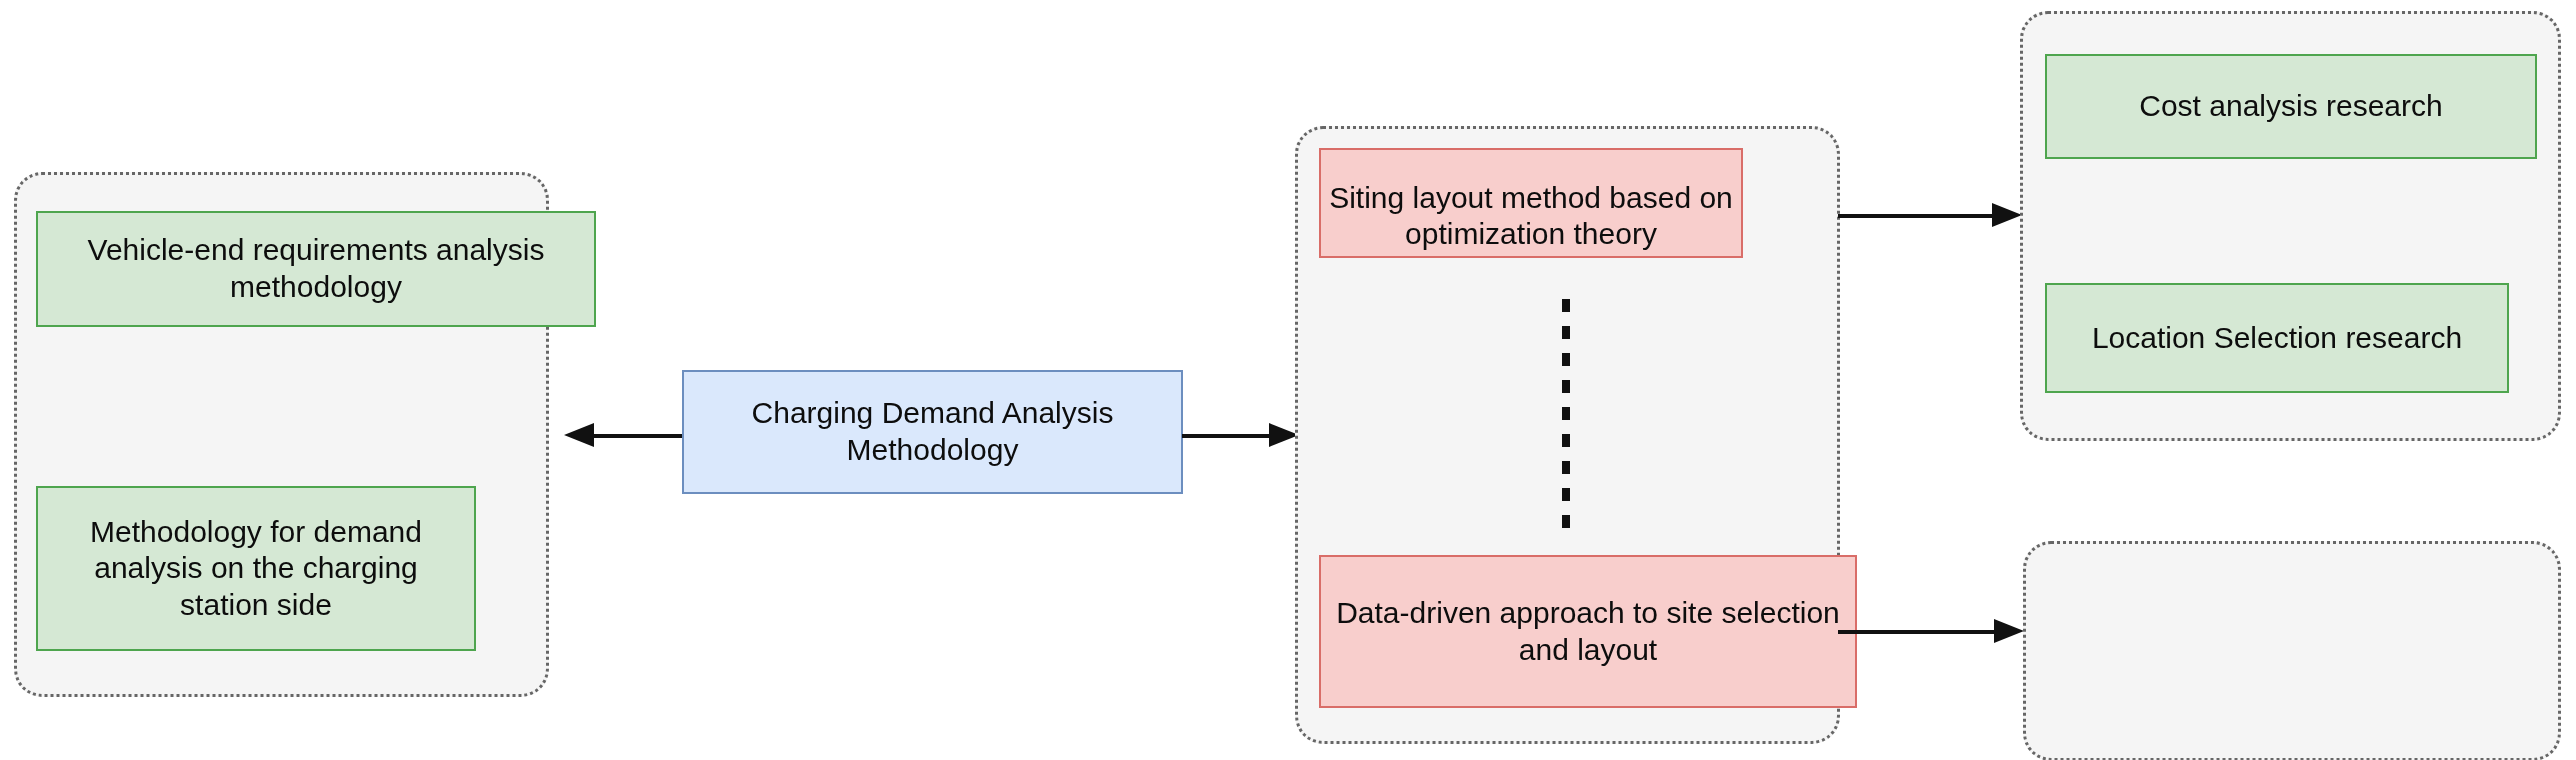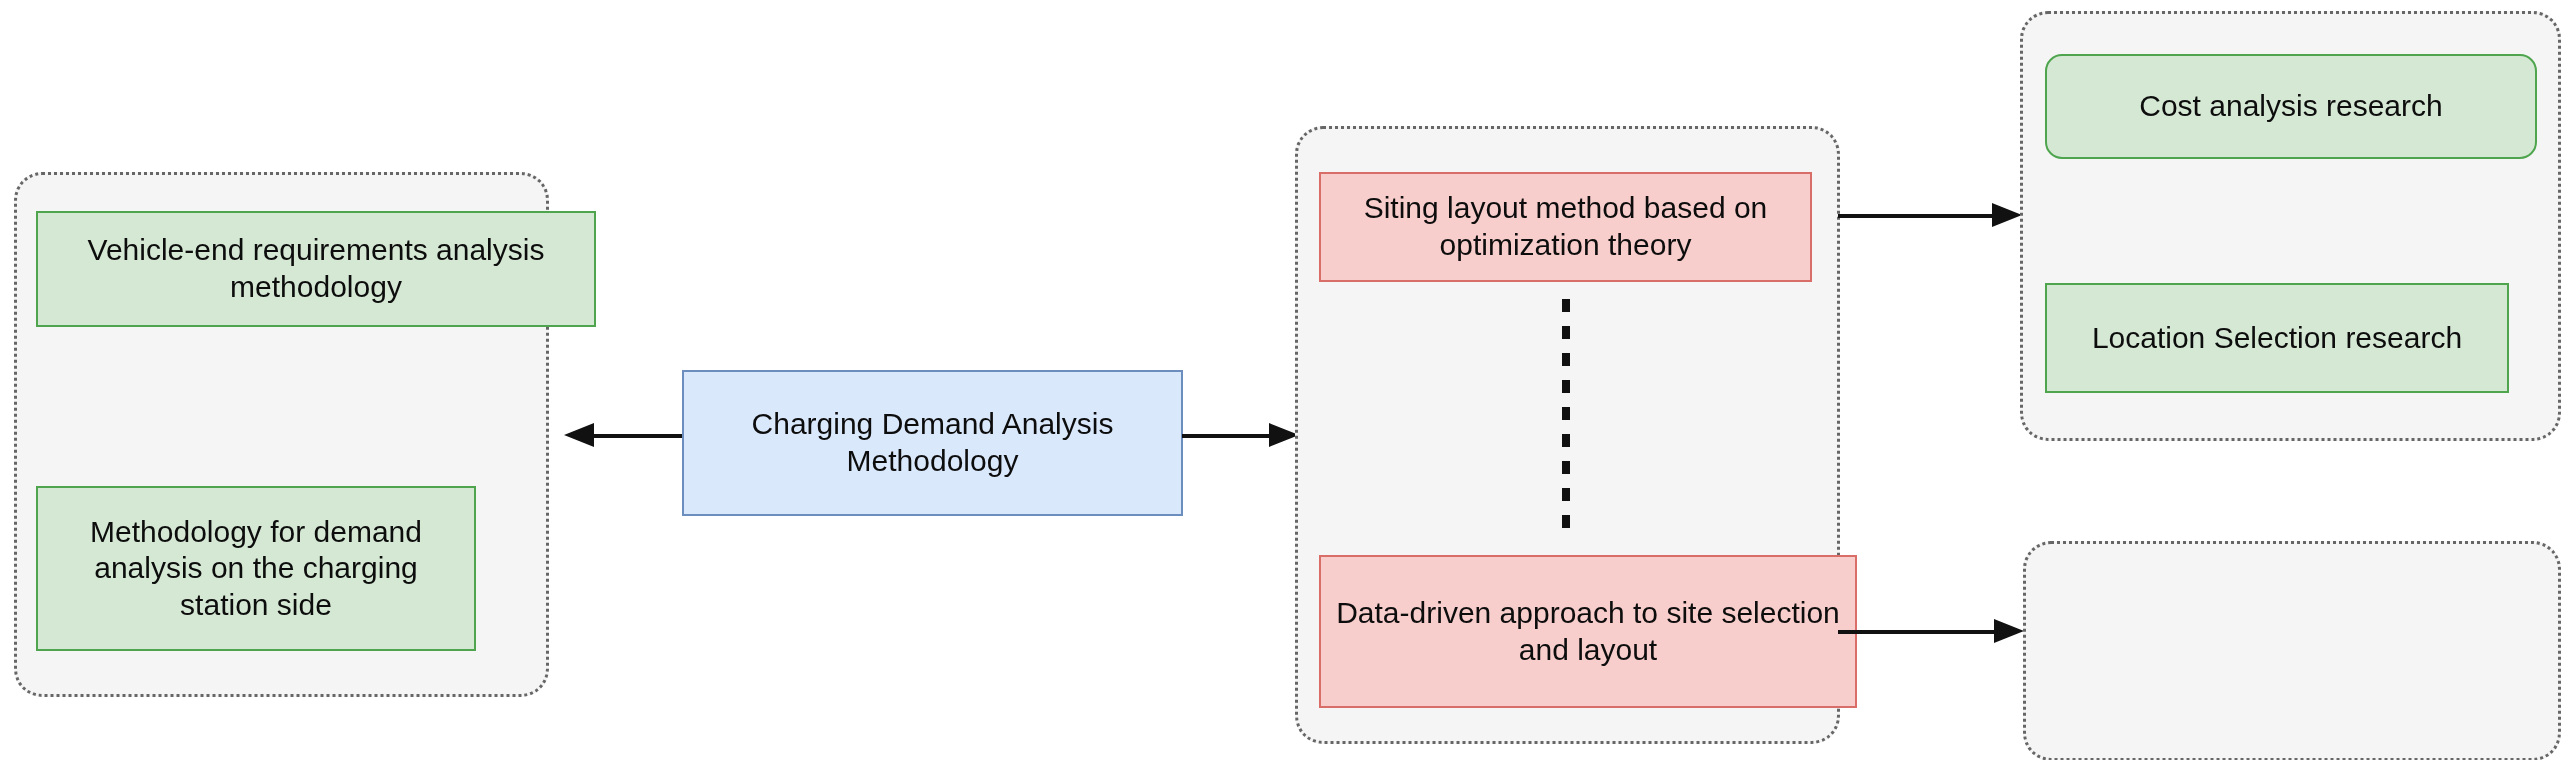--- a/index.html
+++ b/index.html
@@ -89,37 +89,37 @@
   <div class="group-box" style="left:14px; top:172px; width:535px; height:525px;"></div>
 
   <div class="node node-green" style="left:36px; top:211px; width:560px; height:116px;align-items:center;">
     <span>Vehicle-end requirements analysis methodology</span>
   </div>
 
   <div class="node node-green" style="left:36px; top:486px; width:440px; height:165px;">
     <span>Methodology for demand analysis on the charging station side</span>
   </div>
 
-  <div class="node node-blue" style="left:682px; top:370px; width:501px; height:146px;">
+  <div class="node node-blue" style="left:682px; top:370px; width:501px; height:124px;">
     <span>Charging Demand Analysis Methodology</span>
   </div>
 
   <div class="arrow left" style="left:564px; top:434px; width:118px;">
     <div class="shaft" style="left:30px; width:88px;"></div>
     <div class="head" style="left:0px;"></div>
   </div>
 
   <div class="arrow right" style="left:1182px; top:434px; width:116px;">
     <div class="shaft" style="left:0px; width:88px;"></div>
     <div class="head" style="left:87px;"></div>
   </div>
 
   <div class="group-box" style="left:1295px; top:126px; width:545px; height:618px;"></div>
 
-  <div class="node node-red" style="left:1319px; top:172px; width:493px; height:110px;">
+  <div class="node node-red" style="left:1319px; top:148px; width:424px; height:110px;align-items:flex-end;">
     <span>Siting layout method based on optimization theory</span>
   </div>
 
   <div class="vdots" style="left:1562px; top:299px; height:236px;"></div>
 
   <div class="node node-red" style="left:1319px; top:555px; width:538px; height:153px;">
     <span>Data-driven approach to site selection and layout</span>
   </div>
 
   <div class="arrow right" style="left:1838px; top:214px; width:185px;">
@@ -127,21 +127,21 @@
     <div class="head" style="left:154px;"></div>
   </div>
 
   <div class="arrow right" style="left:1838px; top:630px; width:187px;">
     <div class="shaft" style="left:0px; width:157px;"></div>
     <div class="head" style="left:156px;"></div>
   </div>
 
   <div class="group-box" style="left:2020px; top:11px; width:541px; height:430px;"></div>
 
-  <div class="node node-green" style="left:2045px; top:54px; width:492px; height:105px;border-radius:17px;">
+  <div class="node node-green" style="left:2045px; top:54px; width:492px; height:105px;">
     <span>Cost analysis research</span>
   </div>
 
   <div class="node node-green" style="left:2045px; top:283px; width:464px; height:110px;">
     <span>Location Selection research</span>
   </div>
 
   <div class="group-box" style="left:2023px; top:541px; width:538px; height:220px;"></div>
 
 

